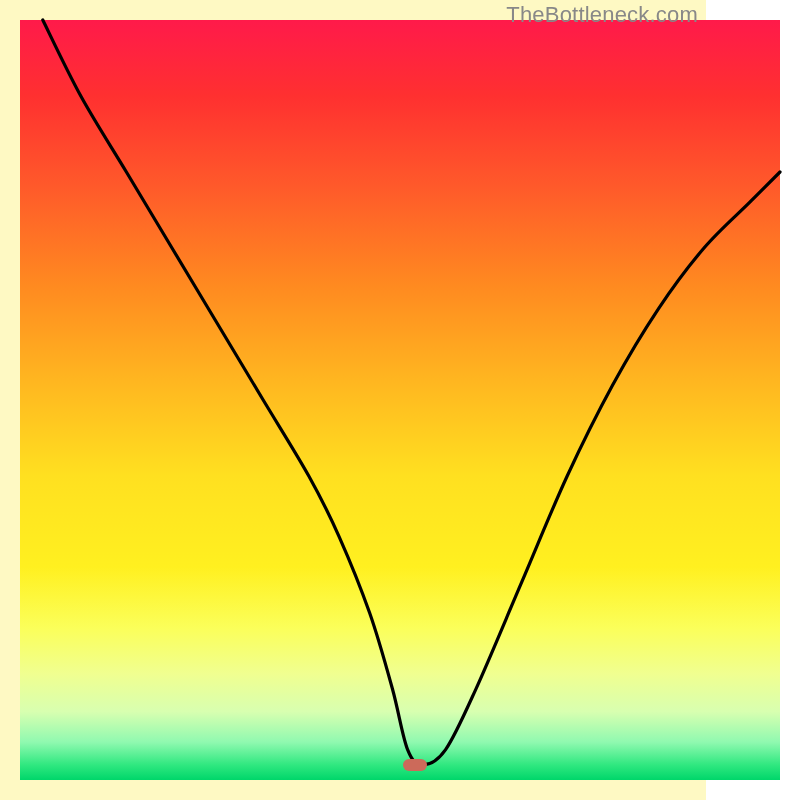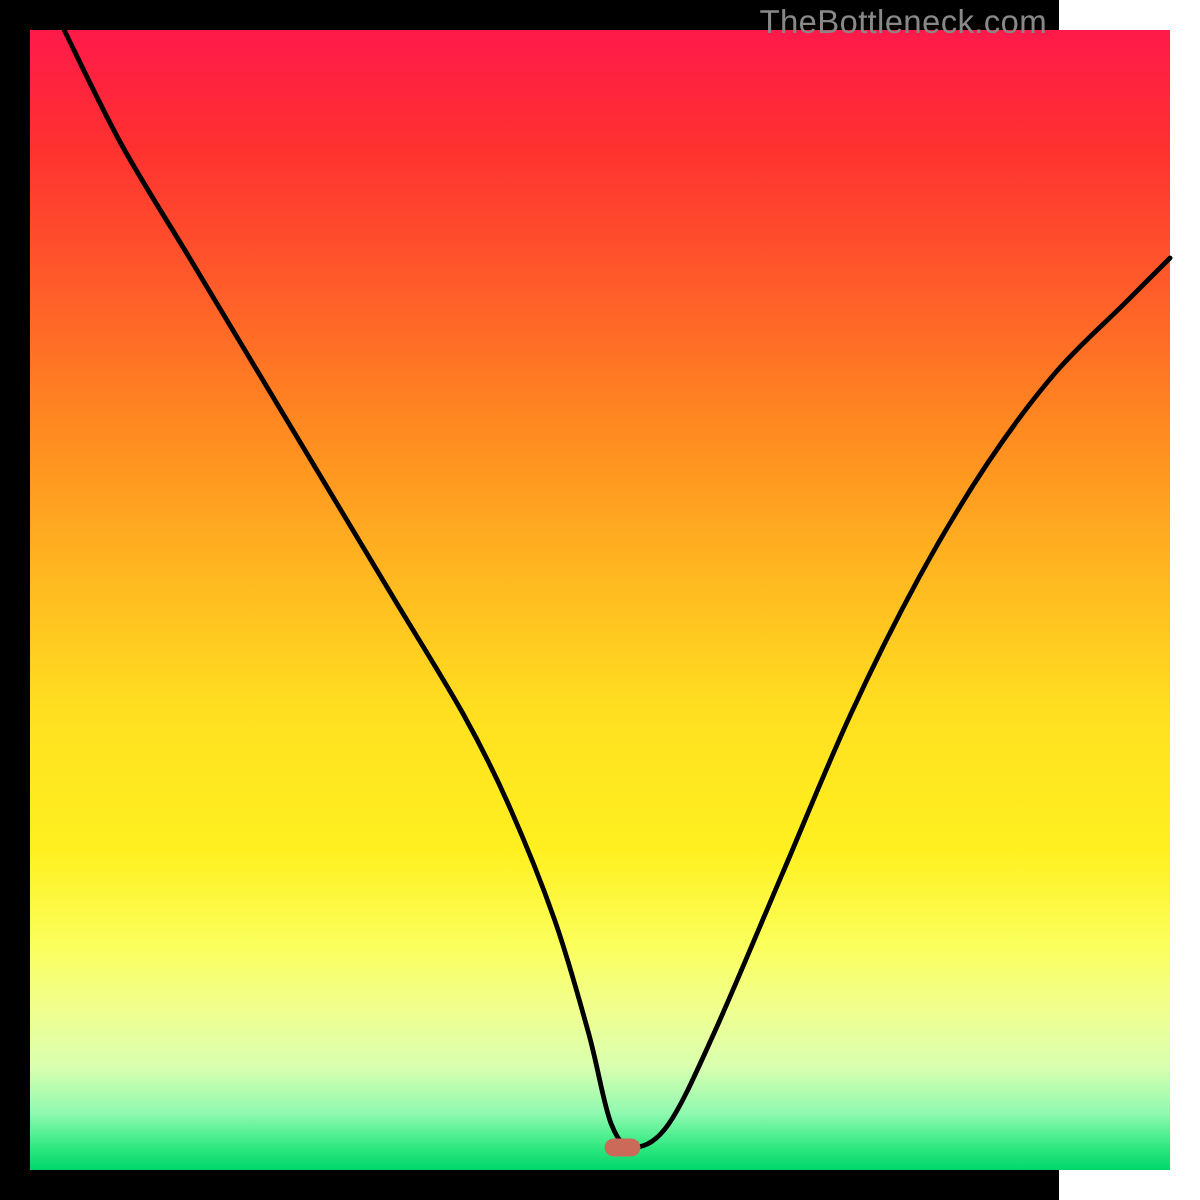--- a/index.html
+++ b/index.html
@@ -7,21 +7,21 @@
     padding: 0;
     width: 800px;
     height: 800px;
     overflow: hidden;
     font-family: Arial, Helvetica, sans-serif;
   }
   .chart-container {
     position: relative;
     width: 706px;
     height: 800px;
-    background: #000000;
+    background: #fef9c3;
   }
   .plot-area {
     position: absolute;
     left: 20px;
     top: 20px;
     width: 760px;
     height: 760px;
     background: linear-gradient(
       to bottom,
       #ff1a4a 0%,

